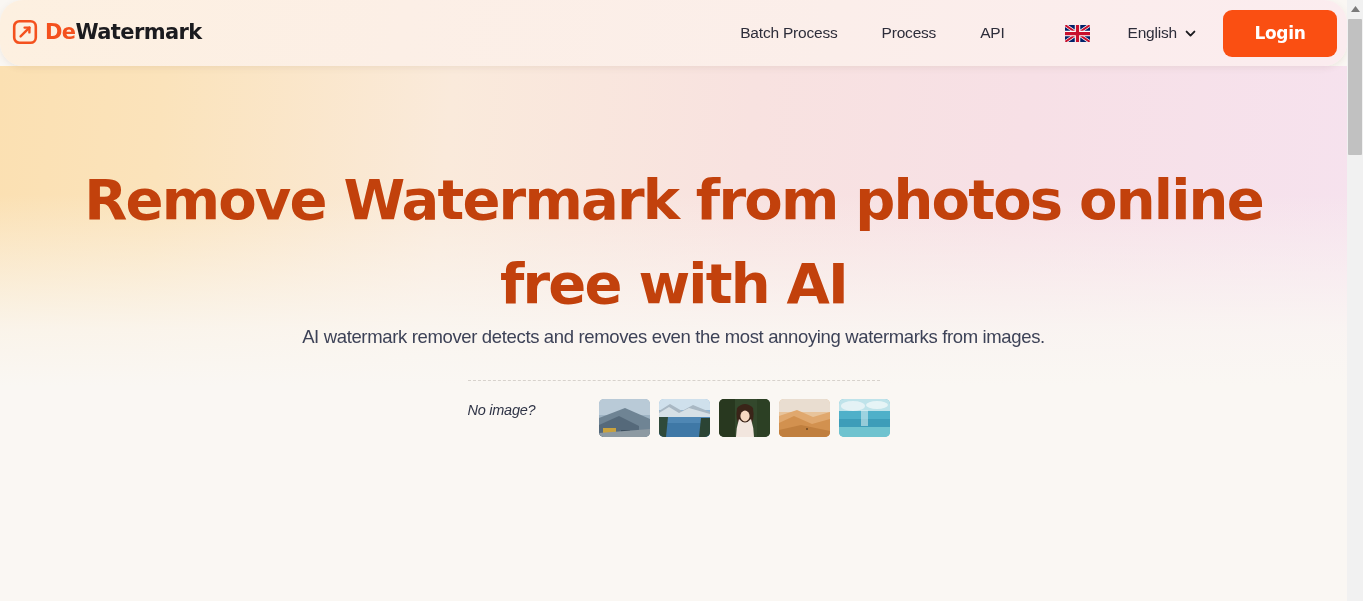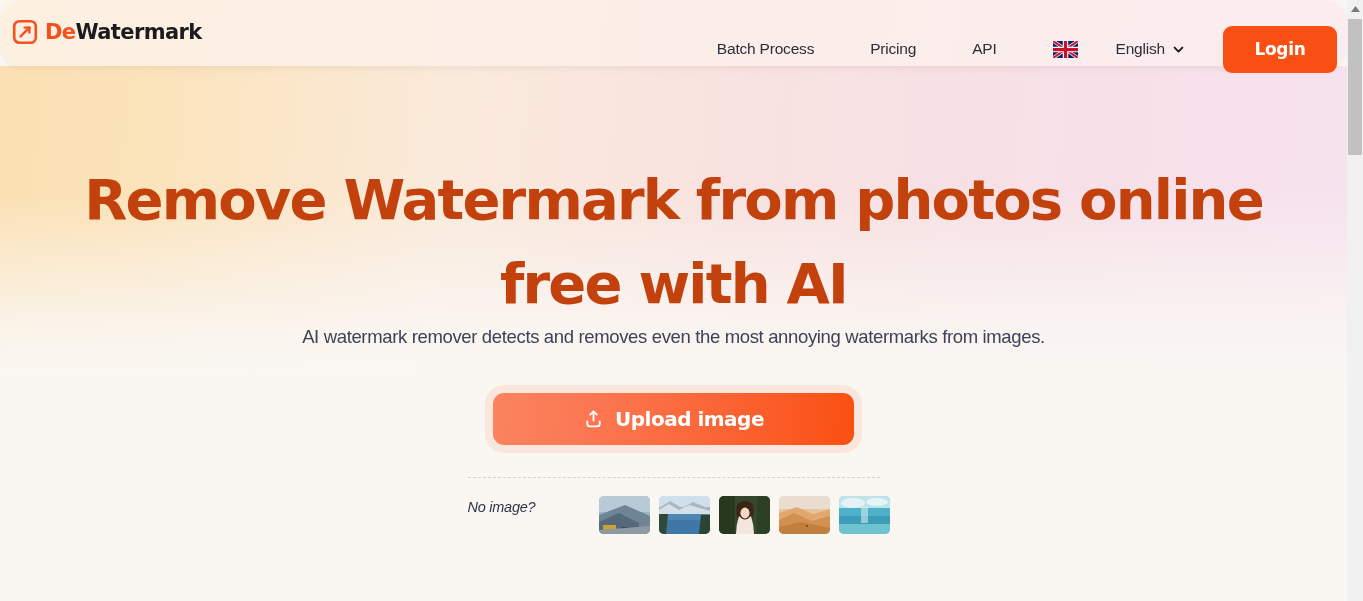--- a/index.html
+++ b/index.html
@@ -58,37 +58,37 @@
     font-size: 21px;
     font-weight: bold;
     letter-spacing: -0.6px;
     white-space: nowrap;
   }
   #logo-text .de { color: #f4511e; }
   #logo-text .wm { color: #1b1b1f; }
 
   #nav {
     position: absolute;
-    right: 10px; top: 16px;
+    right: 10px; top: 0;
     height: 66px;
     display: flex;
     align-items: center;
-    gap: 12px;
+    gap: 0;
   }
   .nav-link {
     font-size: 15.5px;
     color: #2d2d3a;
     text-decoration: none;
     white-space: nowrap;
     padding: 6px 0;
     margin-right: 44px;
     cursor: pointer;
     letter-spacing: -0.2px;
   }
-  .nav-link:last-of-type { margin-right: 0; }
+  .nav-link:last-of-type { margin-right: 16px; }
 
   #lang {
     display: flex;
     align-items: center;
     gap: 7px;
     margin-left: 44px;
     margin-right: 26px;
     cursor: pointer;
   }
   #flag-icon { width: 25px; height: 17px; display: block; border-radius: 1px; }
@@ -264,21 +264,21 @@
         <svg id="logo-icon" viewBox="0 0 26 26" fill="none">
           <rect x="2.2" y="2.2" width="21.6" height="21.6" rx="5.2" stroke="#f4511e" stroke-width="2.6"></rect>
           <path d="M17.4 8.6 L8.6 17.4" stroke="#f4511e" stroke-width="2.4" stroke-linecap="round"></path>
           <path d="M17.4 8.6 L12.6 8.6 M17.4 8.6 L17.4 13.4" stroke="#f4511e" stroke-width="2.4" stroke-linecap="round"></path>
         </svg>
         <div id="logo-text"><span class="de">De</span><span class="wm">Watermark</span></div>
       </div>
 
       <div id="nav">
         <a class="nav-link" href="#">Batch Process</a>
-        <a class="nav-link" href="#">Pricing</a>
+        <a class="nav-link" href="#">Process</a>
         <a class="nav-link" href="#">API</a>
 
         <div id="lang">
           <svg id="flag-icon" viewBox="0 0 50 34">
             <rect width="50" height="34" fill="#012169"></rect>
             <path d="M0 0 L50 34 M50 0 L0 34" stroke="#ffffff" stroke-width="7"></path>
             <path d="M0 0 L50 34 M50 0 L0 34" stroke="#c8102e" stroke-width="4"></path>
             <path d="M25 0 V34 M0 17 H50" stroke="#ffffff" stroke-width="11"></path>
             <path d="M25 0 V34 M0 17 H50" stroke="#c8102e" stroke-width="6.5"></path>
           </svg>
@@ -293,30 +293,20 @@
     </div>
 
     <div id="hero-bg"></div>
 
     <div id="hero">
 
       <h1 id="headline">Remove Watermark from photos online free with AI</h1>
 
       <p id="subheadline">AI watermark remover detects and removes even the most annoying watermarks from images.</p>
 
-      <div id="upload-wrap">
-        <button id="upload-btn">
-          <svg id="upload-icon" viewBox="0 0 21 21" fill="none">
-            <path d="M10.5 2.6 V11.6" stroke="#ffffff" stroke-width="1.9" stroke-linecap="round"></path>
-            <path d="M7.2 5.6 L10.5 2.3 L13.8 5.6" stroke="#ffffff" stroke-width="1.9" stroke-linecap="round" stroke-linejoin="round"></path>
-            <path d="M4.3 12.4 V14.8 a2.6 2.6 0 0 0 2.6 2.6 h7.2 a2.6 2.6 0 0 0 2.6 -2.6 V12.4" stroke="#ffffff" stroke-width="1.9" stroke-linecap="round"></path>
-          </svg>
-          <span id="upload-label">Upload image</span>
-        </button>
-      </div>
 
 
       <div id="divider"></div>
 
       <div id="samples">
         <div id="samples-label">No image?</div>
 
         <div id="thumbs">
 
           <div class="thumb">

